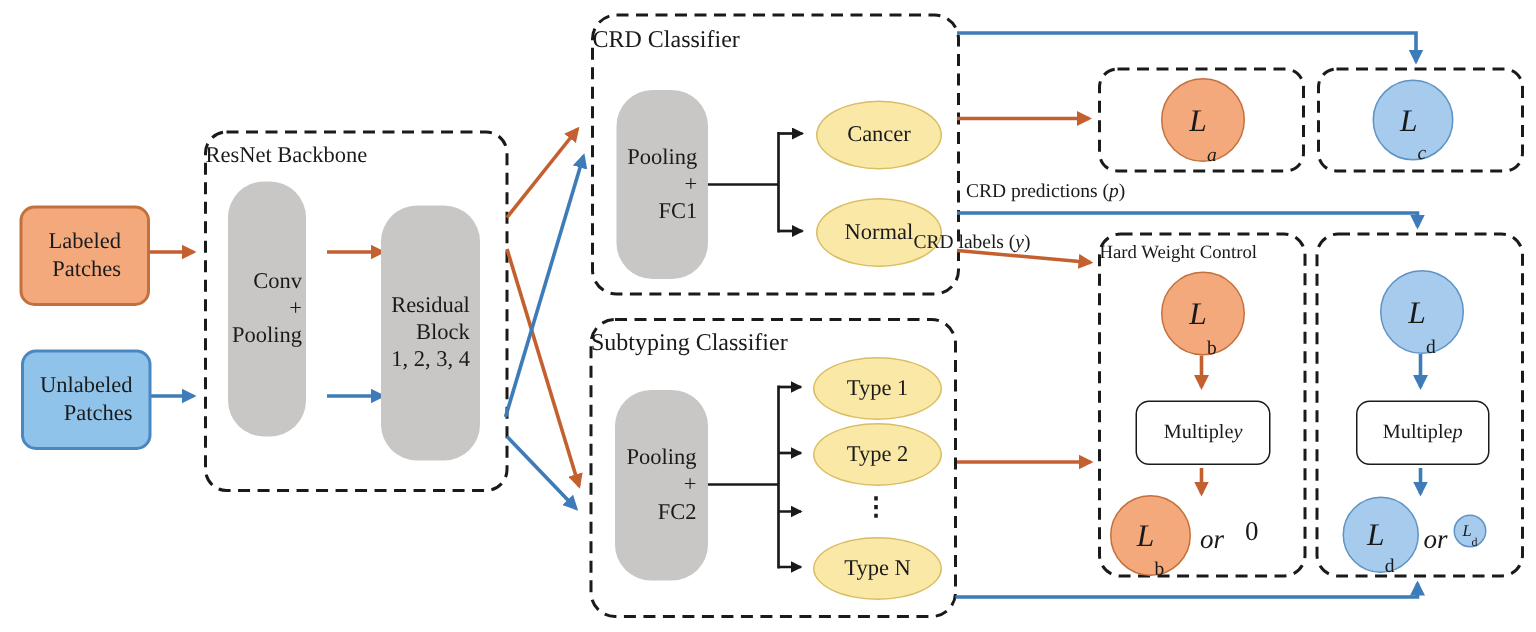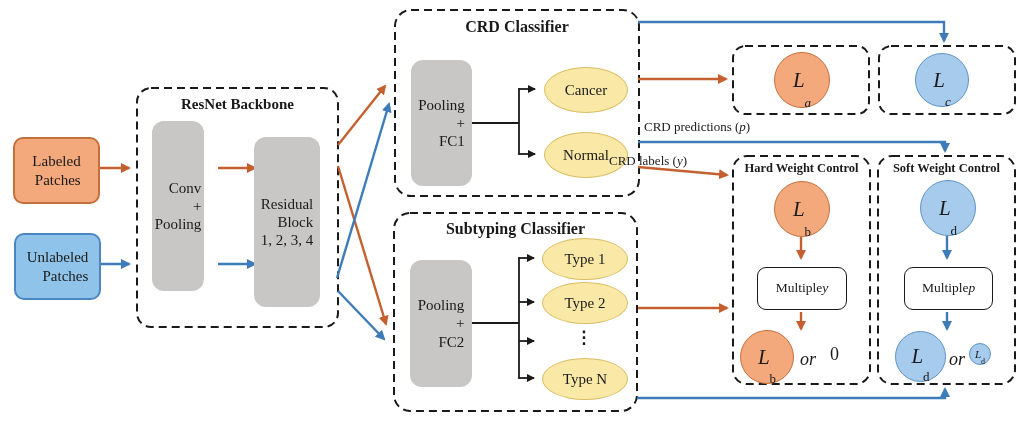--- a/index.html
+++ b/index.html
@@ -6,24 +6,24 @@
   #canvas{
     position:relative;width:1024px;height:421px;background:#ffffff;
     font-family:"Liberation Serif","DejaVu Serif",serif;color:#1a1a1a;overflow:hidden;
   }
   .abs{position:absolute;}
   svg.layer{position:absolute;left:0;top:0;}
   .node{display:flex;align-items:center;justify-content:center;text-align:right;white-space:pre-line;line-height:1.22;}
   .input-box{width:83px;height:63px;border-radius:10px;border:2px solid;font-size:15px;}
   .input-orange{background:var(--orange-fill);border-color:var(--orange-stroke);}
   .input-blue{background:var(--blue-fill);border-color:var(--blue-stroke);}
-  .gray-box{background:var(--gray-fill);border-radius:12px;font-size:15px;}
+  .gray-box{background:var(--gray-fill);border-radius:24px;font-size:15px;}
   .ellipse{background:var(--yellow-fill);border:1px solid var(--yellow-stroke);border-radius:50%;font-size:15px;}
   .dots{font-size:17px;font-weight:bold;letter-spacing:0;}
-  .box-title{font-weight:bold;text-align:center;}
+  .box-title{font-weight:normal;}
   .circle{border-radius:50%;border:1px solid;display:flex;align-items:center;justify-content:center;}
   .c-orange{background:var(--orange-fill);border-color:var(--orange-stroke);}
   .c-blue{background:var(--lblue-fill);border-color:var(--lblue-stroke);}
   .loss-main{font-style:italic;font-size:21px;}
   .loss-sub{font-size:13px;align-self:flex-end;position:relative;top:4px;}
   .sub-italic{font-style:italic;}
   .loss-small .loss-main{font-size:11px;}
   .loss-small .loss-sub{font-size:8px;top:2px;}
   .mult-box{border:1.5px solid #1a1a1a;border-radius:9px;background:#fff;font-size:13.5px;white-space:nowrap;}
   .or-label{font-style:italic;font-size:18px;}
@@ -157,21 +157,20 @@
     <span>Multiple </span>
       <i>y</i>
   </div>
   <div class="abs circle c-orange" style="left:740px;top:330px;width:52px;height:52px;">
     <span class="loss-main">L</span>
       <span class="loss-sub">b</span>
   </div>
   <div class="abs or-label" style="left:800px;top:349px;">or</div>
   <div class="abs zero-label" style="left:830px;top:344px;">0</div>
 
-  <div class="abs box-title" style="left:878px;top:161px;width:137px;font-size:12.5px;">Soft Weight Control</div>
   <div class="abs circle c-blue" style="left:920px;top:180px;width:54px;height:54px;">
     <span class="loss-main">L</span>
       <span class="loss-sub">d</span>
   </div>
   <div class="abs node mult-box" style="left:904px;top:267px;width:87px;height:41px;">
     <span>Multiple </span>
       <i>p</i>
   </div>
   <div class="abs circle c-blue" style="left:895px;top:331px;width:49px;height:49px;">
     <span class="loss-main">L</span>

